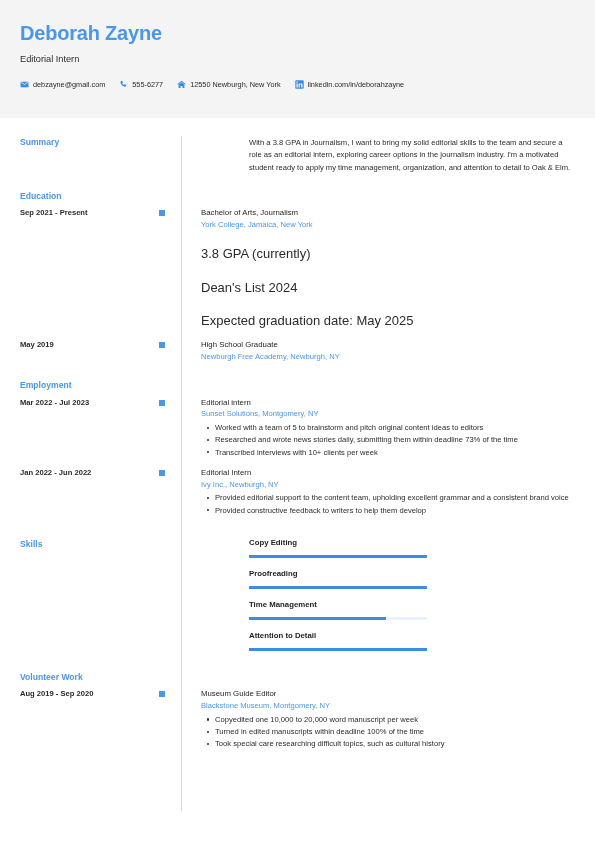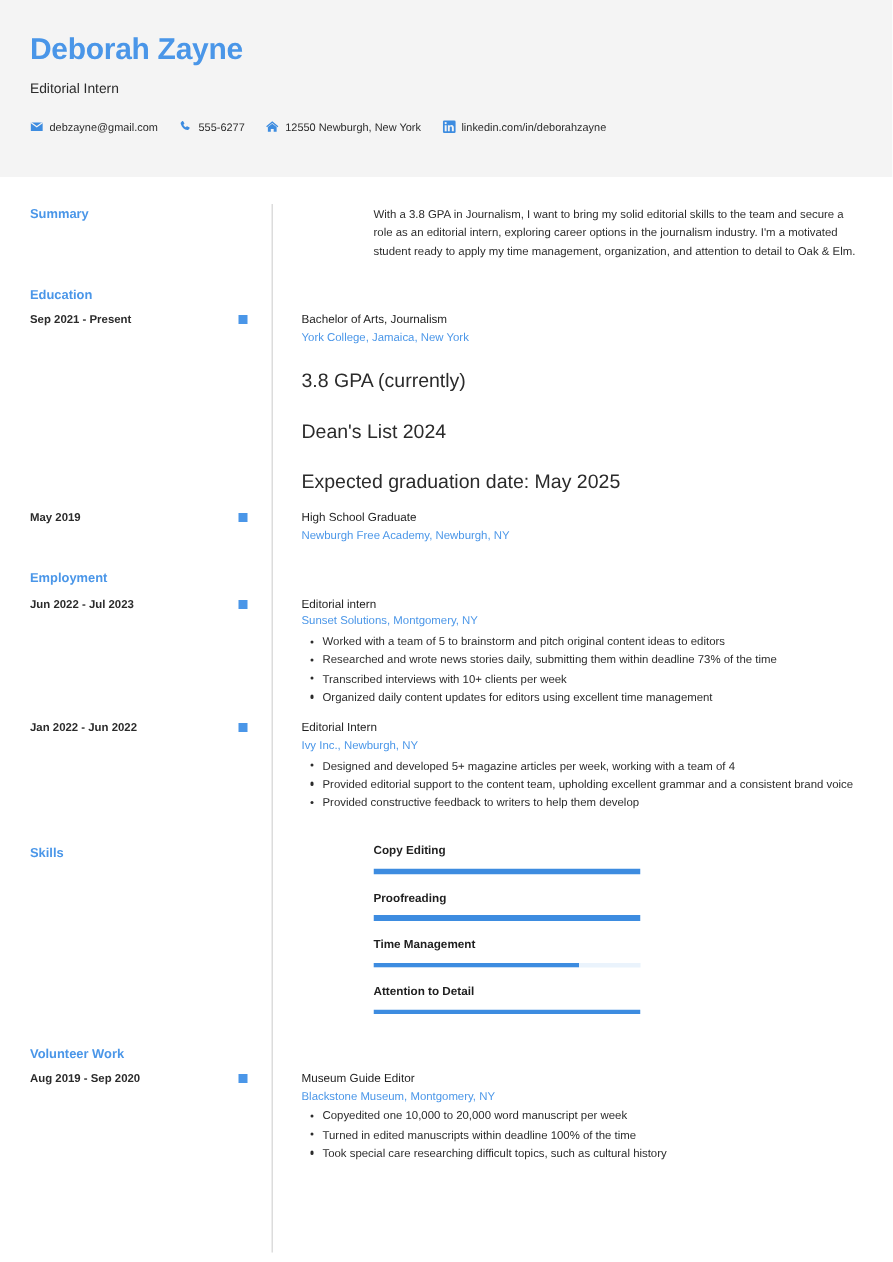--- a/index.html
+++ b/index.html
@@ -325,40 +325,38 @@
         <div class="entry-role">High School Graduate</div>
         <div class="entry-org">Newburgh Free Academy, Newburgh, NY</div>
       </div>
     </div>
   </div>
 
   <div id="employment-section">
     <div class="group-title">Employment</div>
 
     <div class="entry">
-      <div class="entry-date">Jun 2022 - Jul 2023</div>
+      <div class="entry-date">Mar 2022 - Jul 2023</div>
       <div class="entry-body">
         <div class="entry-role">Editorial intern</div>
         <div class="entry-org">Sunset Solutions, Montgomery, NY</div>
         <ul class="entry-bullets">
           <li>Worked with a team of 5 to brainstorm and pitch original content ideas to editors</li>
           <li>Researched and wrote news stories daily, submitting them within deadline 73% of the time</li>
           <li>Transcribed interviews with 10+ clients per week</li>
-          <li>Organized daily content updates for editors using excellent time management</li>
         </ul>
       </div>
     </div>
 
     <div class="entry">
       <div class="entry-date">Jan 2022 - Jun 2022</div>
       <div class="entry-body">
         <div class="entry-role">Editorial Intern</div>
         <div class="entry-org">Ivy Inc., Newburgh, NY</div>
         <ul class="entry-bullets">
-          <li>Designed and developed 5+ magazine articles per week, working with a team of 4</li>
           <li>Provided editorial support to the content team, upholding excellent grammar and a consistent brand voice</li>
           <li>Provided constructive feedback to writers to help them develop</li>
         </ul>
       </div>
     </div>
   </div>
 
   <div class="section" id="skills-section">
     <div class="section-head">
       <div class="section-title">Skills</div>

